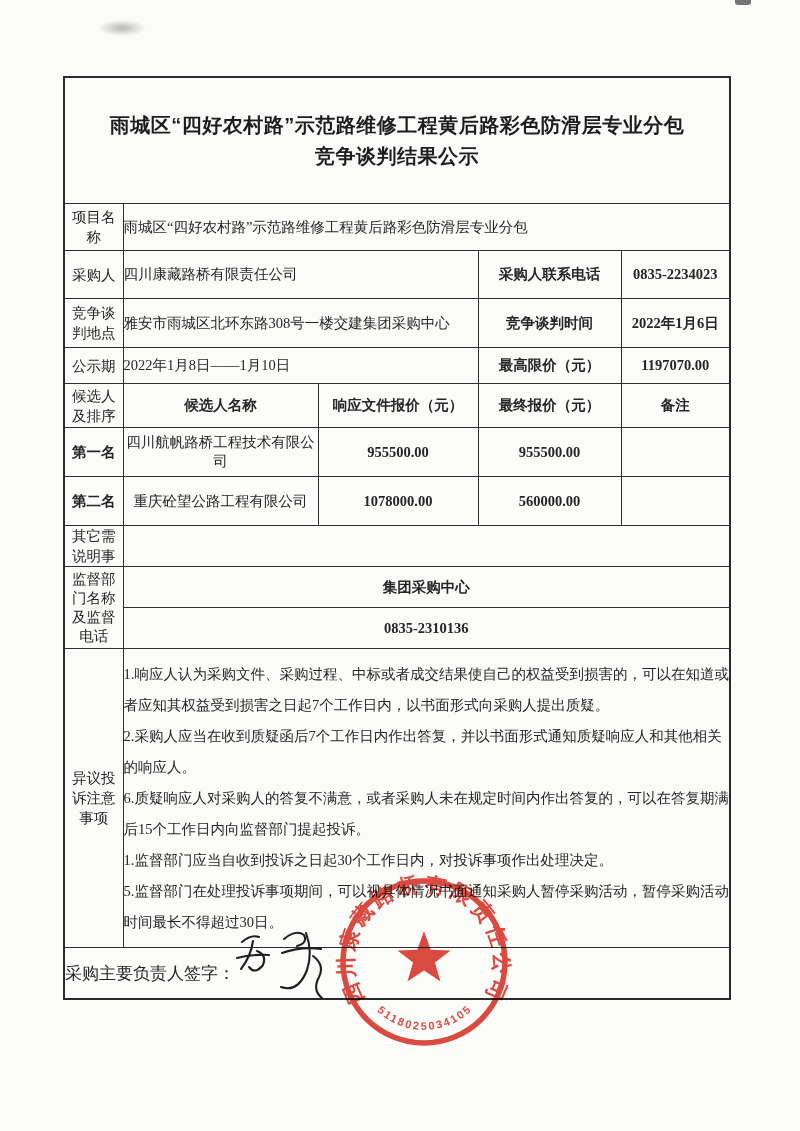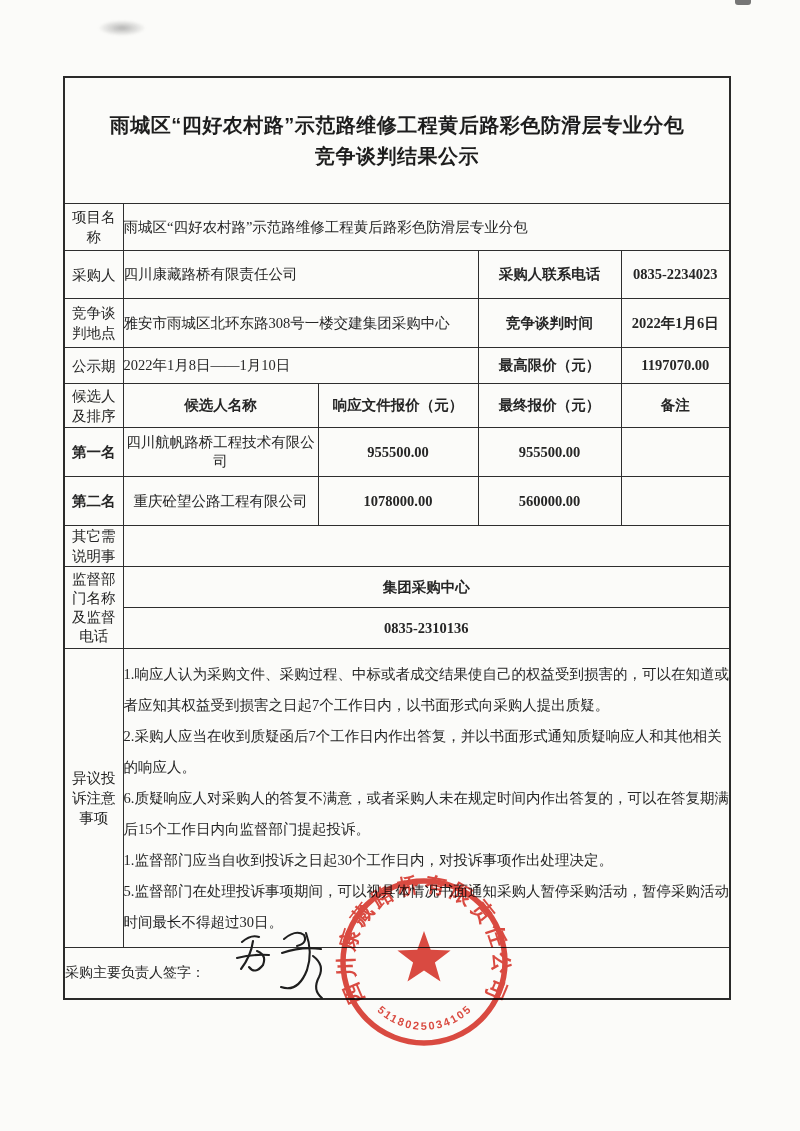--- a/index.html
+++ b/index.html
@@ -34,21 +34,21 @@
     font-size:20px; line-height:31px; letter-spacing:.5px; color:#1d1d1d;
   }
   .label-cell { text-align:center; white-space:pre-line; line-height:20px;margin-left:8px; }
   .label-4line { line-height:19px; }
   .value-left  { text-align:left; padding-left:8px; padding-right:4px; }
   .value-center{ text-align:center;font-weight:bold; }
   .cand-name { font-size:13px; text-align:center; }
   .objection-cell { padding:0 12px 0 9px; }
   .objection-item { line-height:31px; text-align:left; }
   .sig-cell { text-align:left; padding-left:6px; }
-  .sig-label { font-size:14px; }
+  .sig-label { font-size:17px; }
   .signature-svg { position:absolute; left:232px; top:918px; z-index:5; }
   .stamp {
     position:absolute; left:324px; top:862px; width:200px; height:200px;
     z-index:6; opacity:.88; mix-blend-mode:multiply;
   }
   .stamp-name { font-family:"Liberation Sans", sans-serif; font-size:21px; font-weight:bold; letter-spacing:4.2px; }
   .stamp-code { font-family:"Liberation Sans", sans-serif; font-size:11px; font-weight:bold; letter-spacing:2.1px; }
 </style>
 </head>
 <body>

